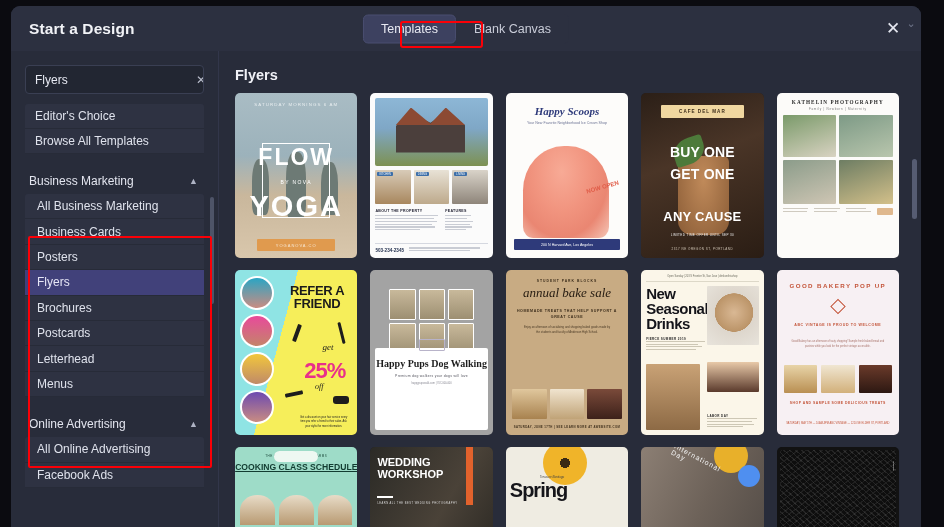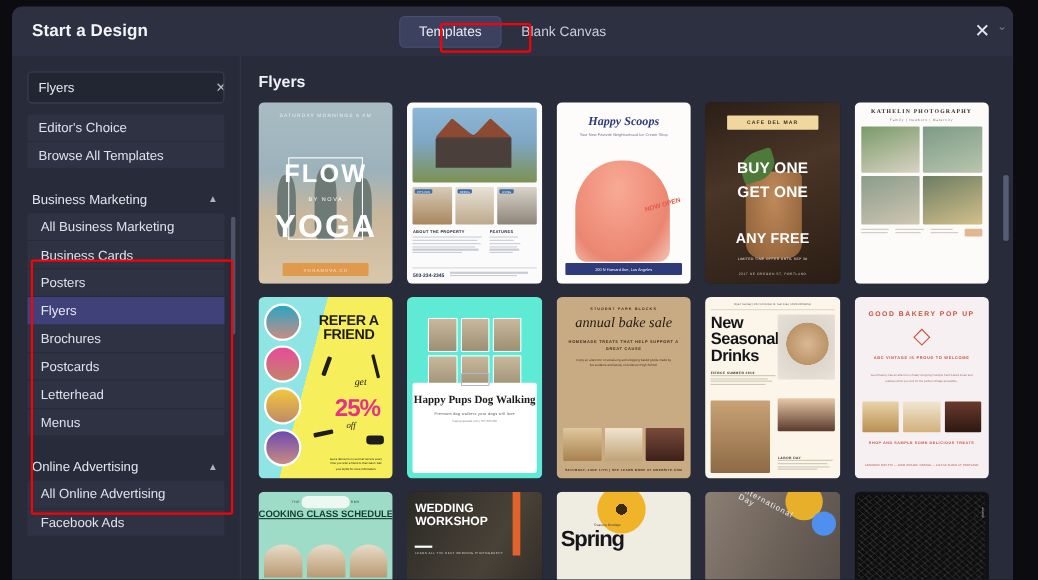--- a/index.html
+++ b/index.html
@@ -294,21 +294,21 @@
   .rf-3 { top:82px; background:linear-gradient(#f2c73c,#c08a68);}
   .rf-4 { top:120px; background:linear-gradient(#6d4ab0,#c98c82);}
   .rf-t1 { position:absolute; right:6px; top:14px; width:56%; text-align:center; font-size:13px; font-weight:bold; color:#1b1b1b; line-height:1.02; letter-spacing:-.3px;}
   .rf-get { position:absolute; right:24px; top:72px; font-family:"Liberation Serif", serif; font-style:italic; font-size:9px; color:#1b1b1b;}
   .rf-25 { position:absolute; right:12px; top:88px; font-size:22px; font-weight:bold; color:#e8308a; letter-spacing:-1px;}
   .rf-off { position:absolute; right:34px; top:112px; font-family:"Liberation Serif", serif; font-style:italic; font-size:8px; color:#1b1b1b;}
   .rf-body { position:absolute; right:8px; bottom:6px; width:42%; font-size:2.6px; color:#222; line-height:1.7; text-align:center;}
   .rf-tool { position:absolute; background:#1d1d1d; border-radius:1px;}
 
   
-  .t-pups { background:#5eead4; padding:19px; }
+  .t-pups { background:#a3a3a3; padding:19px; }
   .pp-grid { display:grid; grid-template-columns:repeat(3,1fr); gap:3px; }
   .pp-c { height:31px; border-radius:1px; background:linear-gradient(#c8b99b,#9d8f72); border:1px solid #fff;}
   .pp-card { position:absolute; left:5px; right:5px; bottom:5px; height:50%; background:#fff; border-radius:2px; padding-top:10px;}
   .pp-t { text-align:center; font-family:"Liberation Serif", serif; font-weight:bold; font-size:10px; color:#1d1d1d; line-height:1.15;}
   .pp-s { text-align:center; font-size:3.4px; color:#55555f; margin-top:5px; letter-spacing:.3px;}
   .pp-f { text-align:center; font-size:2.6px; color:#8a8a94; margin-top:4px;}
   .pp-logo { position:absolute; left:50%; top:-9px; transform:translateX(-50%); width:26px; height:12px; border:1px solid #b8b3c9; border-radius:1px;}
 
   
   .t-bake { background:#c8ab83; padding:6px; }
@@ -345,21 +345,21 @@
   .gb-i1 { background:linear-gradient(#e8d4a8,#b98f52);}
   .gb-i2 { background:linear-gradient(#f0e6d2,#d2b07a);}
   .gb-i3 { background:linear-gradient(#6a3a2a,#2d1812);}
   .gb-cta { position:absolute; left:0; right:0; top:131px; text-align:center; color:#c4553a; font-size:3.4px; font-weight:bold; letter-spacing:.5px;}
   .gb-foot { position:absolute; left:0; right:0; bottom:8px; text-align:center; color:#c4553a; font-size:2.6px; line-height:1.8;}
 
   
   .t-cooking { background:#9edcc8; }
   .ck-top { text-align:center; font-size:3px; color:#1d4a3c; margin-top:7px; letter-spacing:.5px;}
   .ck-pill { position:absolute; left:50%; top:4px; transform:translateX(-50%); width:44px; height:11px; background:#eef8f2; border-radius:6px;}
-  .ck-t { text-align:center; font-size:8.6px; font-weight:bold; color:#123c31; margin-top:5px; line-height:1.15; text-decoration:underline;}
+  .ck-t { text-align:right; font-size:8.6px; font-weight:bold; color:#123c31; margin-top:5px; line-height:1.15; text-decoration:underline;}
   .ck-imgs { position:absolute; left:0; right:0; top:48px; display:flex; gap:4px; padding:0 5px; height:30px;}
   .ck-i { flex:1; border-radius:50% 50% 0 0; background:linear-gradient(#e8dcc8,#b89a72);}
 
   .t-wedding { background:linear-gradient(120deg,#2b2a26 0%, #4a4238 50%, #1f1e1b 100%); }
   .wd-t { position:absolute; left:7px; top:10px; color:#fff; font-size:11px; font-weight:bold; line-height:1.05;}
   .wd-rule { position:absolute; left:7px; top:49px; width:16px; height:2px; background:#fff;}
   .wd-s { position:absolute; left:7px; top:55px; color:#ddd; font-size:2.6px; letter-spacing:.5px;}
   .wd-bar { position:absolute; right:20px; top:0; width:7px; height:58px; background:#e2622c;}
 
   .t-spring { background:#efece2; }
@@ -530,21 +530,21 @@
             </div>
           </div>
 
           <div class="card">
             <div class="card-inner t-cafe">
               <div class="cf-cup"></div>
               <div class="cf-leaf"></div>
               <div class="cf-badge">CAFE DEL MAR</div>
               <div class="cf-l1">BUY ONE</div>
               <div class="cf-l2">GET ONE</div>
-              <div class="cf-l4">ANY FREE</div>
+              <div class="cf-l4">ANY CAUSE</div>
               <div class="cf-small">LIMITED TIME OFFER UNTIL SEP 30</div>
               <div class="cf-foot">2317 NE OREGON ST, PORTLAND</div>
             </div>
           </div>
 
           <div class="card">
             <div class="card-inner t-photo">
               <div class="ph-title">KATHELIN PHOTOGRAPHY</div>
               <div class="ph-sub">Family  |  Newborn  |  Maternity</div>
               <div class="ph-grid">

